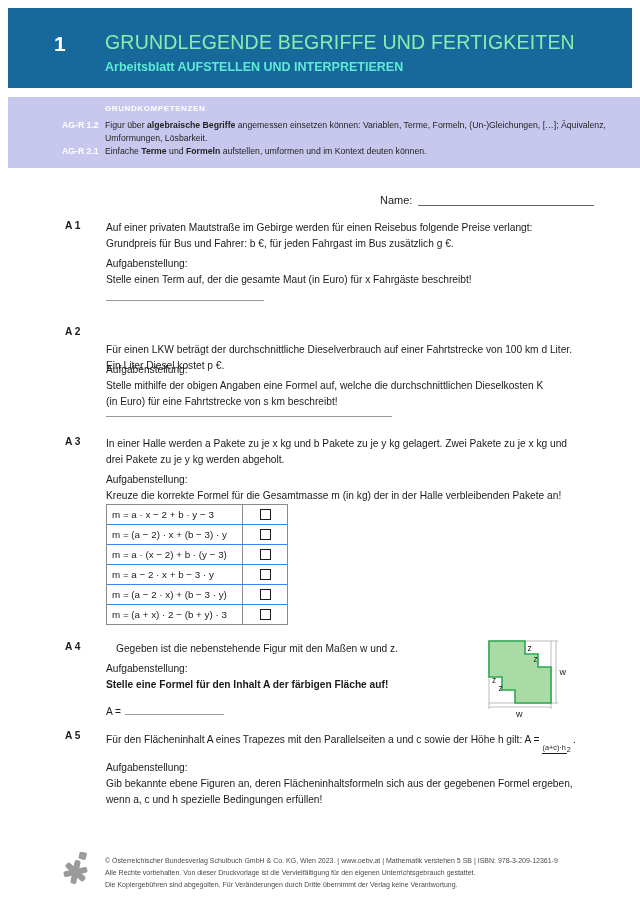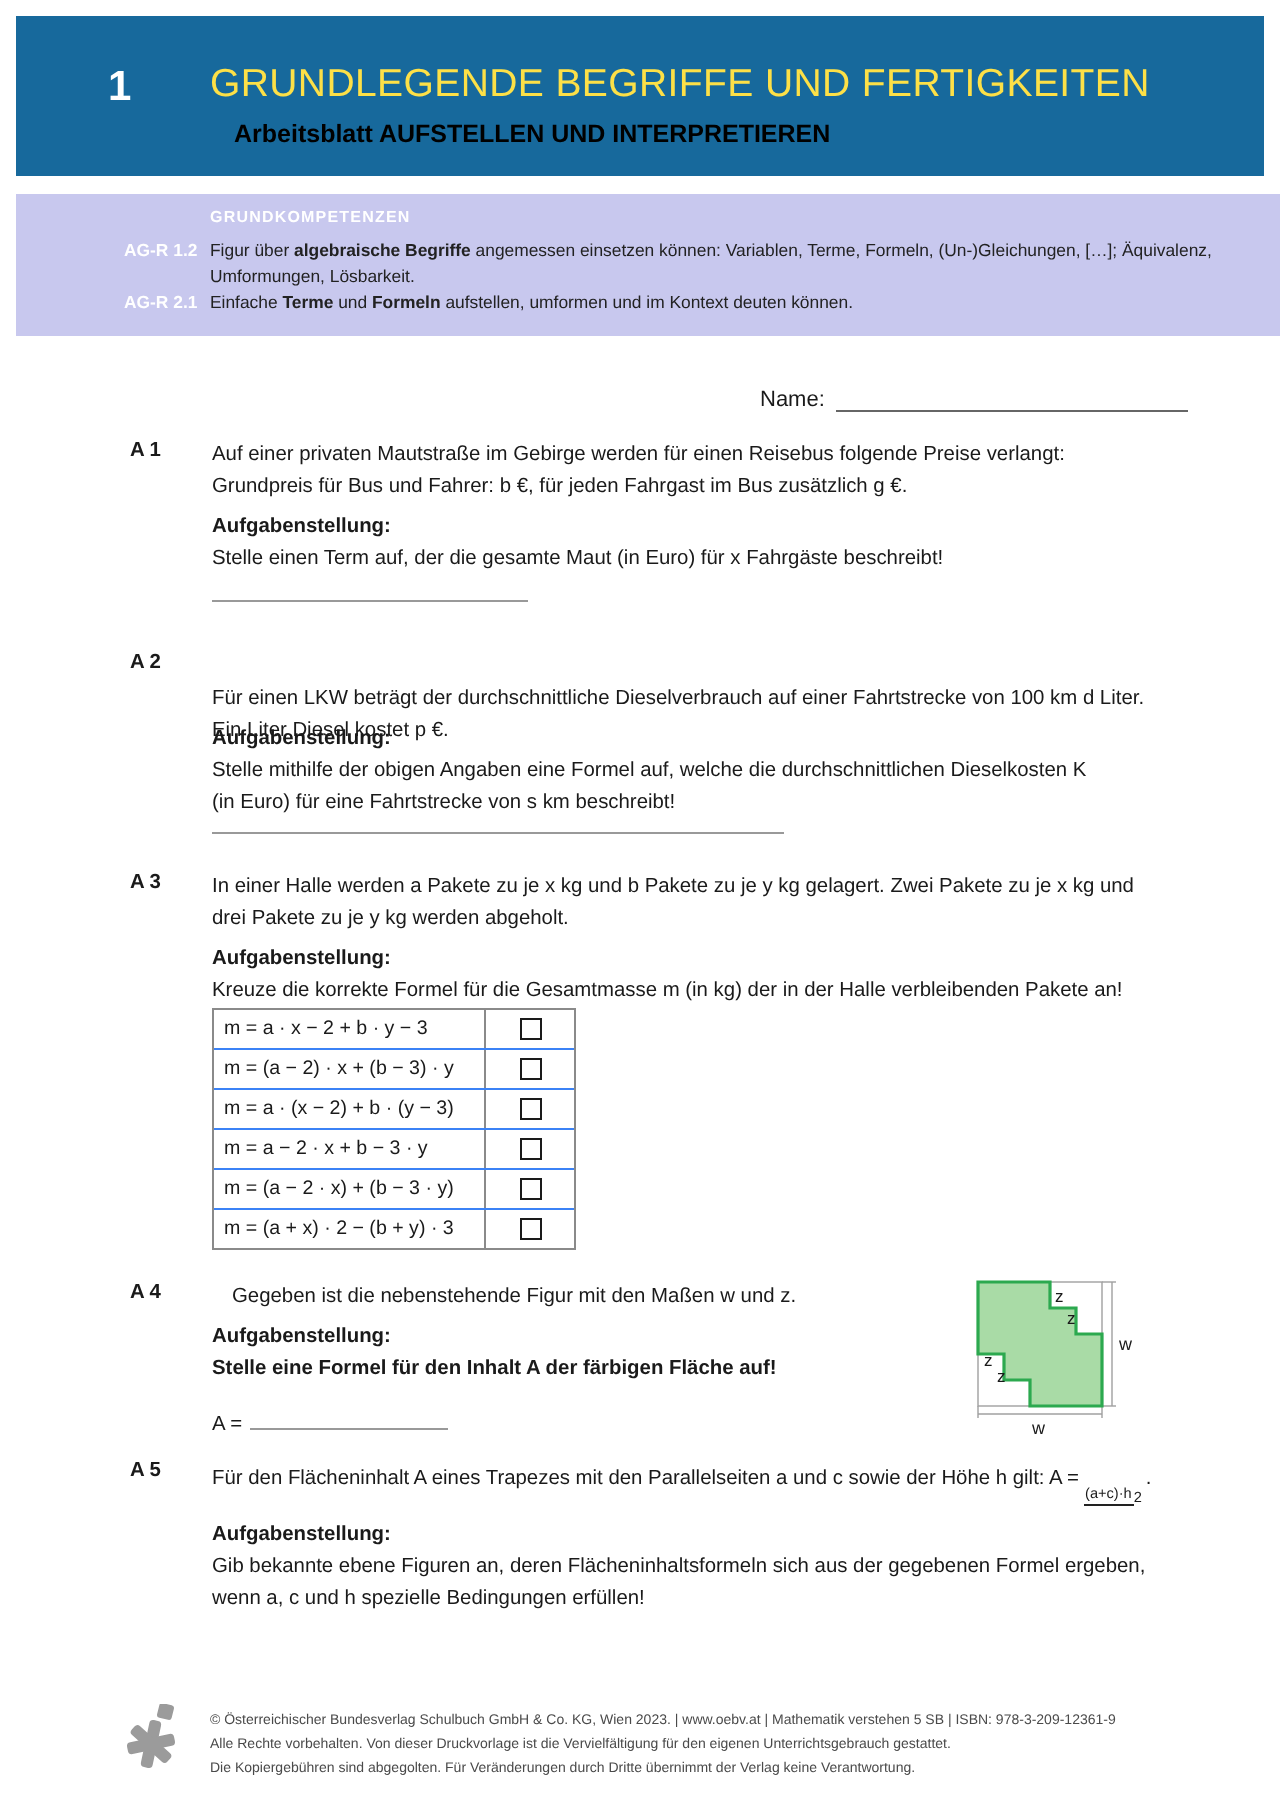--- a/index.html
+++ b/index.html
@@ -4,40 +4,40 @@
 <style>
   html,body{margin:0;padding:0;background:#e8e8e8;}
   .page{
     position:relative;width:640px;height:905px;background:#ffffff;
     font-family:"Liberation Sans", sans-serif;color:#1a1a1a;overflow:hidden;
     margin:0 auto;box-shadow:0 0 3px rgba(0,0,0,.25);
   }
   
   .banner{position:absolute;left:8px;top:8px;width:624px;height:80px;background:#17699c;}
   .banner-number{position:absolute;left:46px;top:24px;color:#fff;font-size:21px;font-weight:bold;}
-  .banner-title{position:absolute;left:97px;top:23px;color:#fde047;font-size:19.5px;letter-spacing:.2px;white-space:pre;}
-  .banner-subtitle{position:absolute;left:97px;top:52px;color:#000000;font-size:12.5px;font-weight:bold;white-space:pre;margin-left:12px;}
+  .banner-title{position:absolute;left:97px;top:23px;color:#86efac;font-size:19.5px;letter-spacing:.2px;white-space:pre;}
+  .banner-subtitle{position:absolute;left:97px;top:52px;color:#5eead4;font-size:12.5px;font-weight:bold;white-space:pre;}
   
   .komp{position:absolute;left:8px;top:97px;width:624px;height:71px;background:#c8c8ee;padding-left:24px;}
   .komp-heading{position:absolute;left:97px;top:7px;color:#ffffff;font-size:8px;font-weight:bold;letter-spacing:.6px;}
   .komp-row{position:absolute;left:0;width:624px;font-size:8.7px;line-height:13px;}
   .komp-row.r1{top:22px;}
   .komp-row.r2{top:48px;}
   .komp-code{position:absolute;left:54px;top:0;color:#ffffff;font-weight:bold;white-space:pre;}
   .komp-text{position:absolute;left:97px;top:0;color:#222;white-space:pre;}
   .komp-text b{font-weight:bold;}
   
   .name-row{position:absolute;left:380px;top:192px;font-size:11px;}
   .name-label{display:inline-block;vertical-align:bottom;text-align:center;}
   .name-line{display:inline-block;width:176px;border-bottom:1px solid #666;height:13px;margin-left:6px;vertical-align:bottom;}
   
   .task{position:absolute;left:0;width:640px;font-size:10.2px;}
   .t-label{position:absolute;left:65px;top:0;font-weight:bold;white-space:pre;}
   .row{position:absolute;left:106px;white-space:pre;line-height:16px;}
-  .h-bold{font-weight:bold;}
+  .h-bold{font-weight:normal;}
   .blank{position:absolute;left:106px;border-bottom:1px solid #999;height:0;}
   
   .ftable{position:absolute;left:106px;width:180px;border:1px solid #8a8a8a;background:#fff;}
   .frow{display:flex;height:19px;border-bottom:1px solid #3b82f6;align-items:center;}
   .frow:last-child{border-bottom:none;}
   .fcell{width:136px;border-right:1px solid #8a8a8a;height:100%;line-height:19px;padding-left:5px;font-size:9.8px;white-space:pre;box-sizing:border-box;}
   .fcheck{flex:1;display:flex;justify-content:center;align-items:center;height:100%;}
   .cbox{width:9px;height:9px;border:1.4px solid #1a1a1a;background:#fff;}
   
   .aeq{position:absolute;left:106px;white-space:pre;line-height:16px;}

